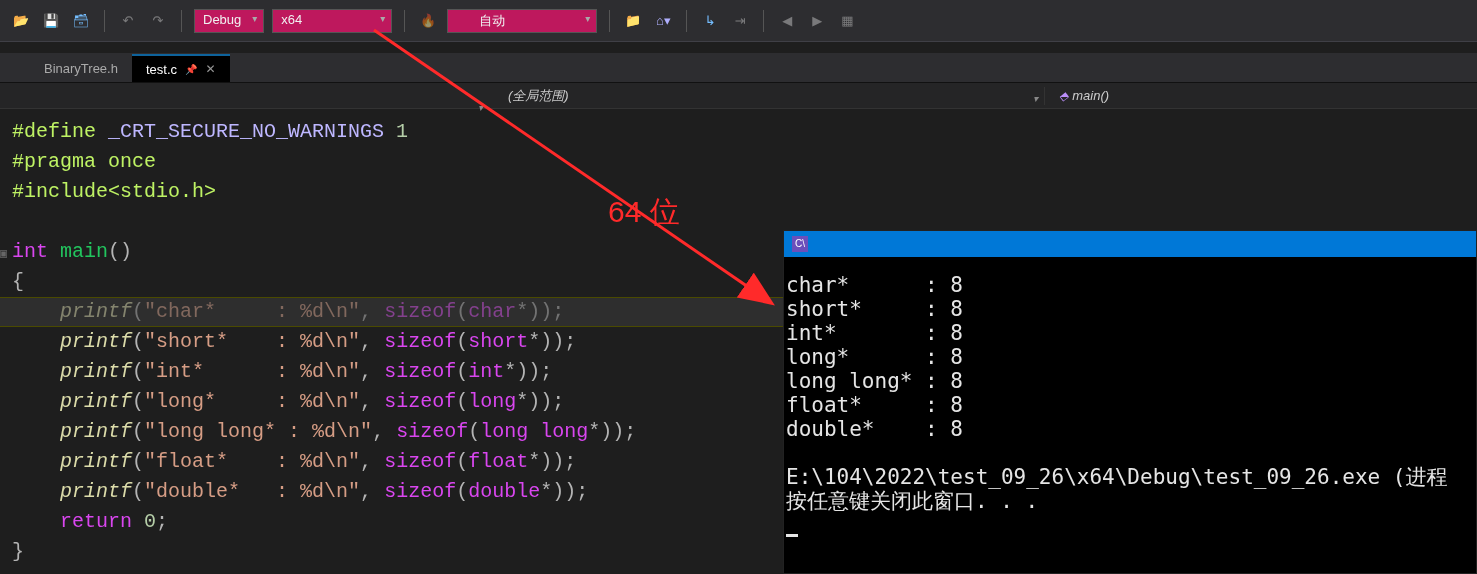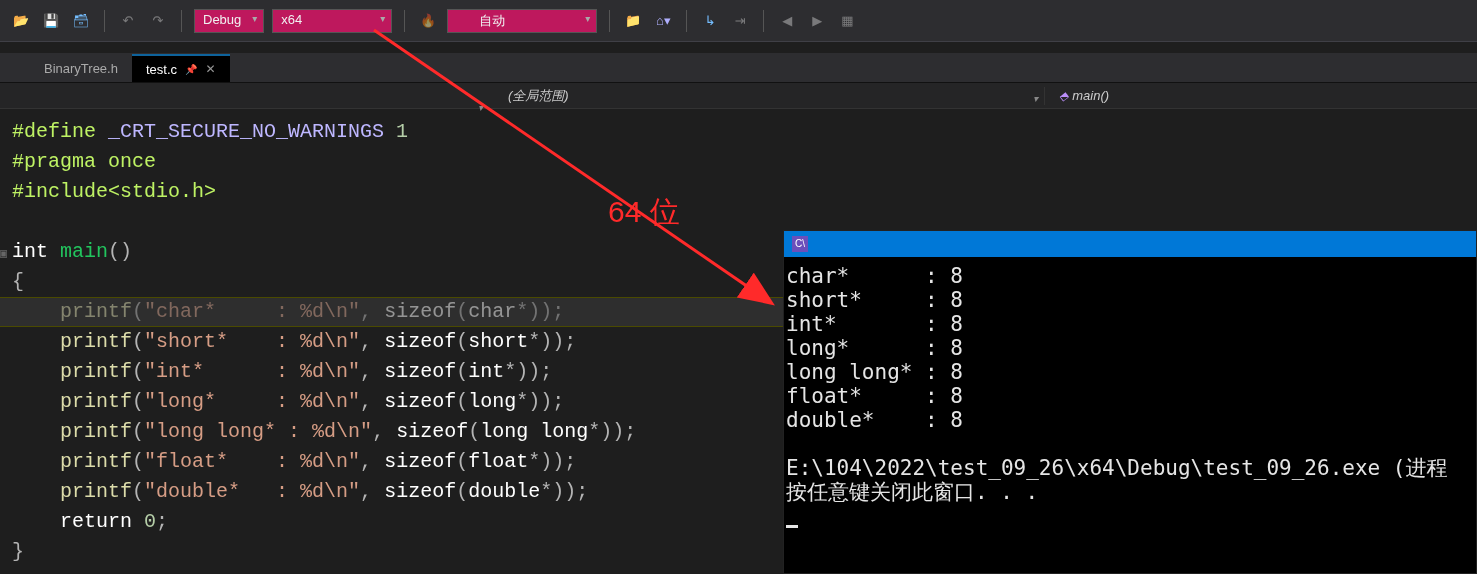--- a/index.html
+++ b/index.html
@@ -95,22 +95,22 @@
   .editor {
     position:relative;
     padding:8px 0 0 12px;
     font-size:20px;
     line-height:30px;
     font-family:Consolas,"Courier New",monospace;
   }
   .code-area { white-space: pre; }
   .c-pre   { color:#bef264; }
   .c-macro { color:#beb7ff; }
-  .c-kw    { color:#ffffff; }
-  .c-fn    { color:#dcdcaa; }
+  .c-kw    { color:#d946ef; }
+  .c-fn    { color:#dcdcaa;font-style:italic; }
   .c-str   { color:#d69d85; }
   .c-op    { color:#b4b4b4; }
   .c-punc  { color:#b4b4b4; }
   .c-num   { color:#b5cea8; }
   .c-id    { color:#22c55e; }
   .gutter-mark {
     position:absolute; left:0; color:#666; font-size:12px;
   }
   .hl-line {
     position:absolute;
@@ -135,21 +135,21 @@
     font-size:13px;
     display:flex; align-items:center;
     padding:0 8px;
     gap:6px;
   }
   .console-ico {
     width:16px; height:16px; background:#6b4fbb; display:inline-block;
     font-size:10px; text-align:center; line-height:16px;
   }
   .console-body {
-    padding:7px 0 0 2px;
+    padding:16px 0 0 2px;
     color:#e5e5e5;
     font-size:21px;
     line-height:24px;
     white-space:pre;
   }
   .cursor { display:inline-block; width:12px; height:3px; background:#e5e5e5; vertical-align:bottom; }
   .annot-label {
     position:absolute;
     top:192px; left:600px;
     color:#ff2a2a;

